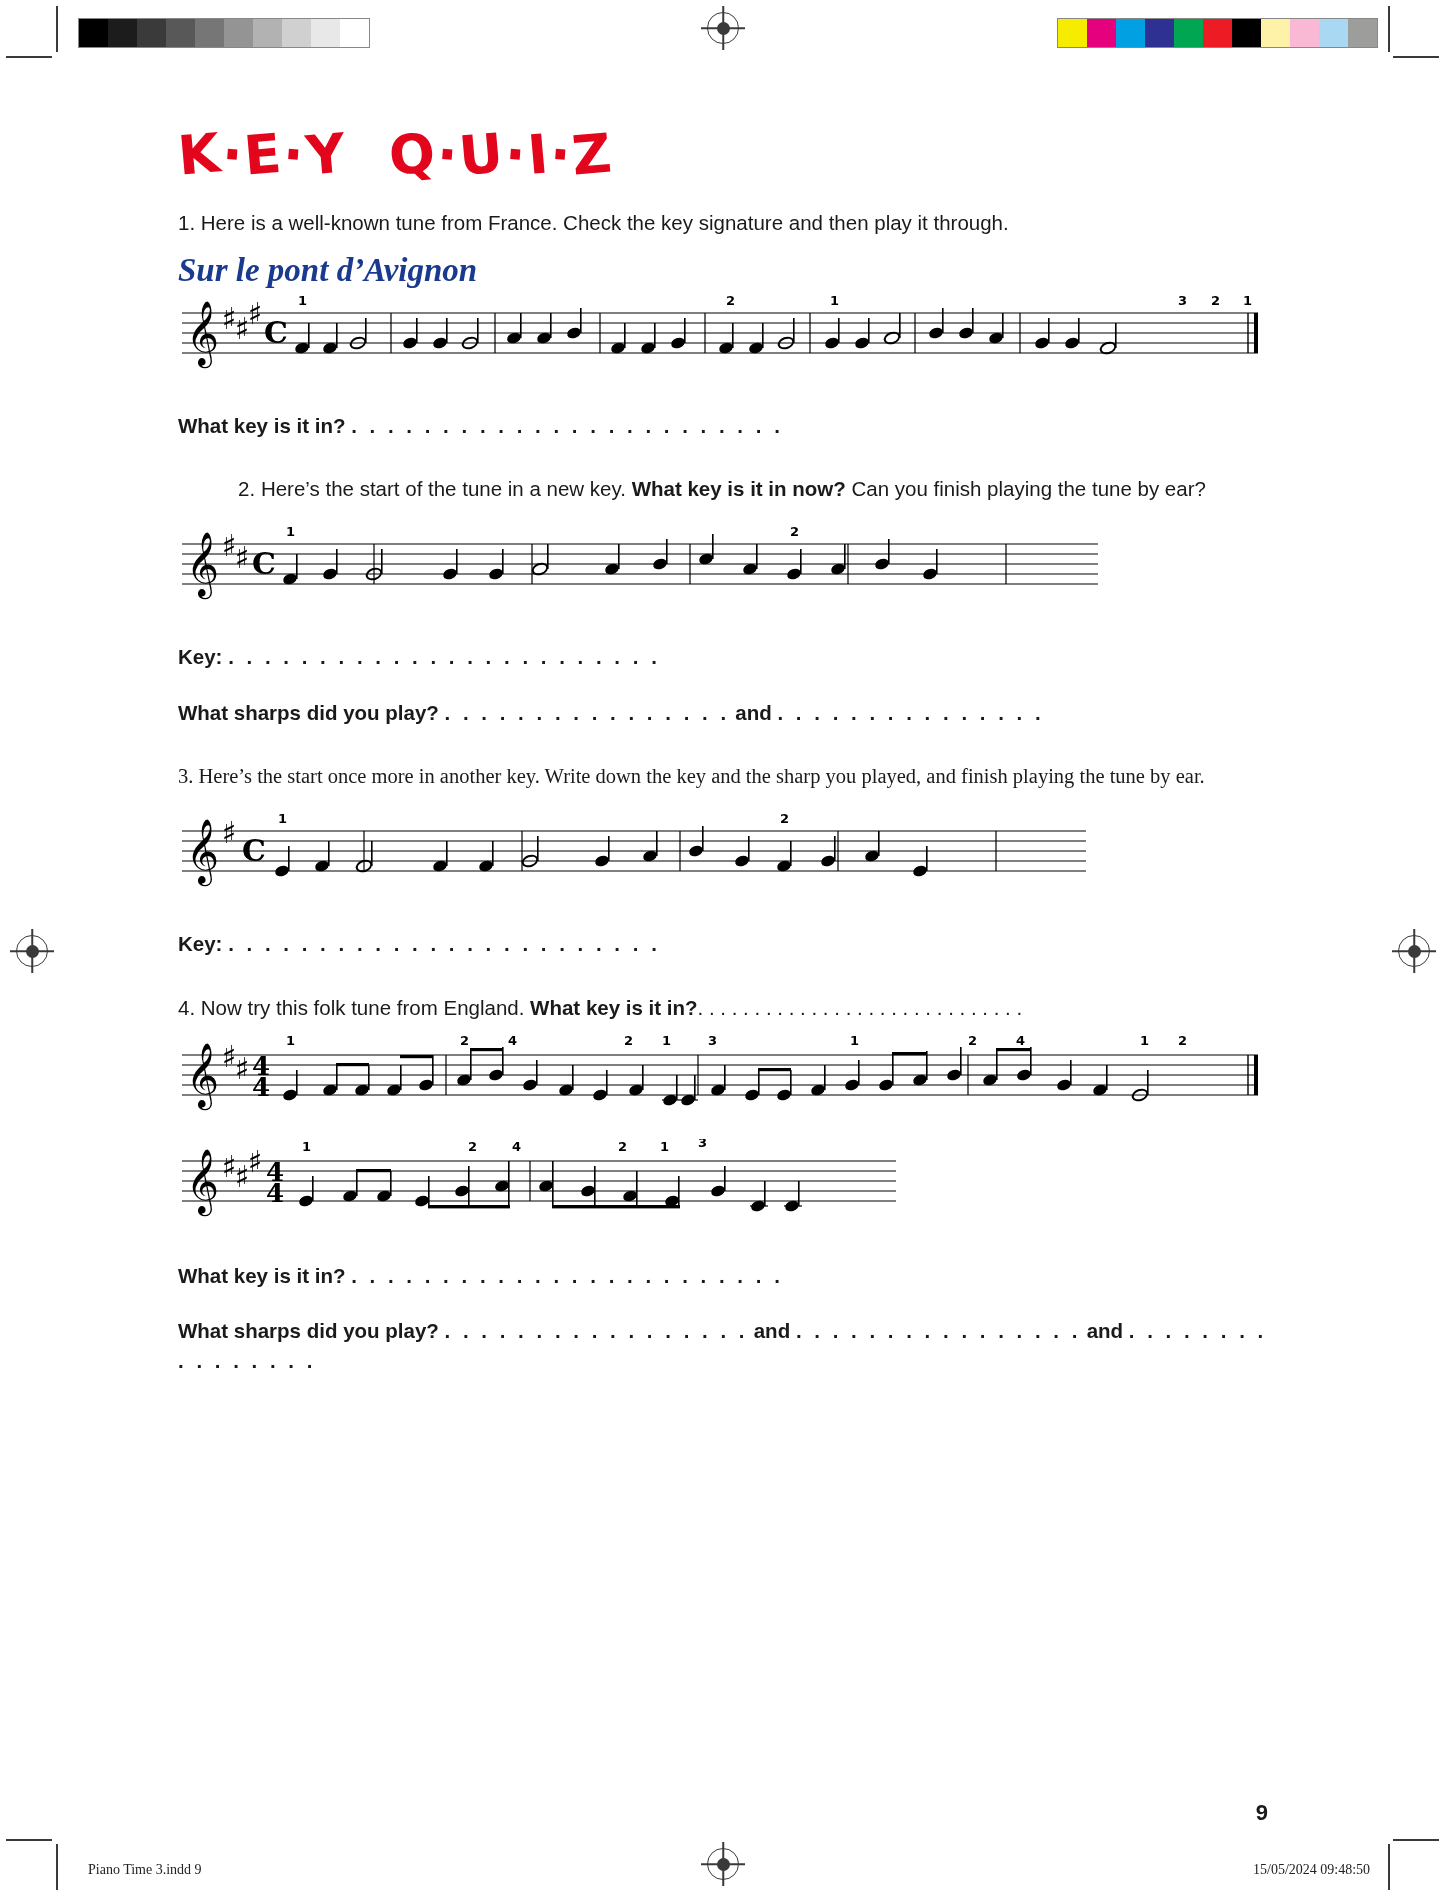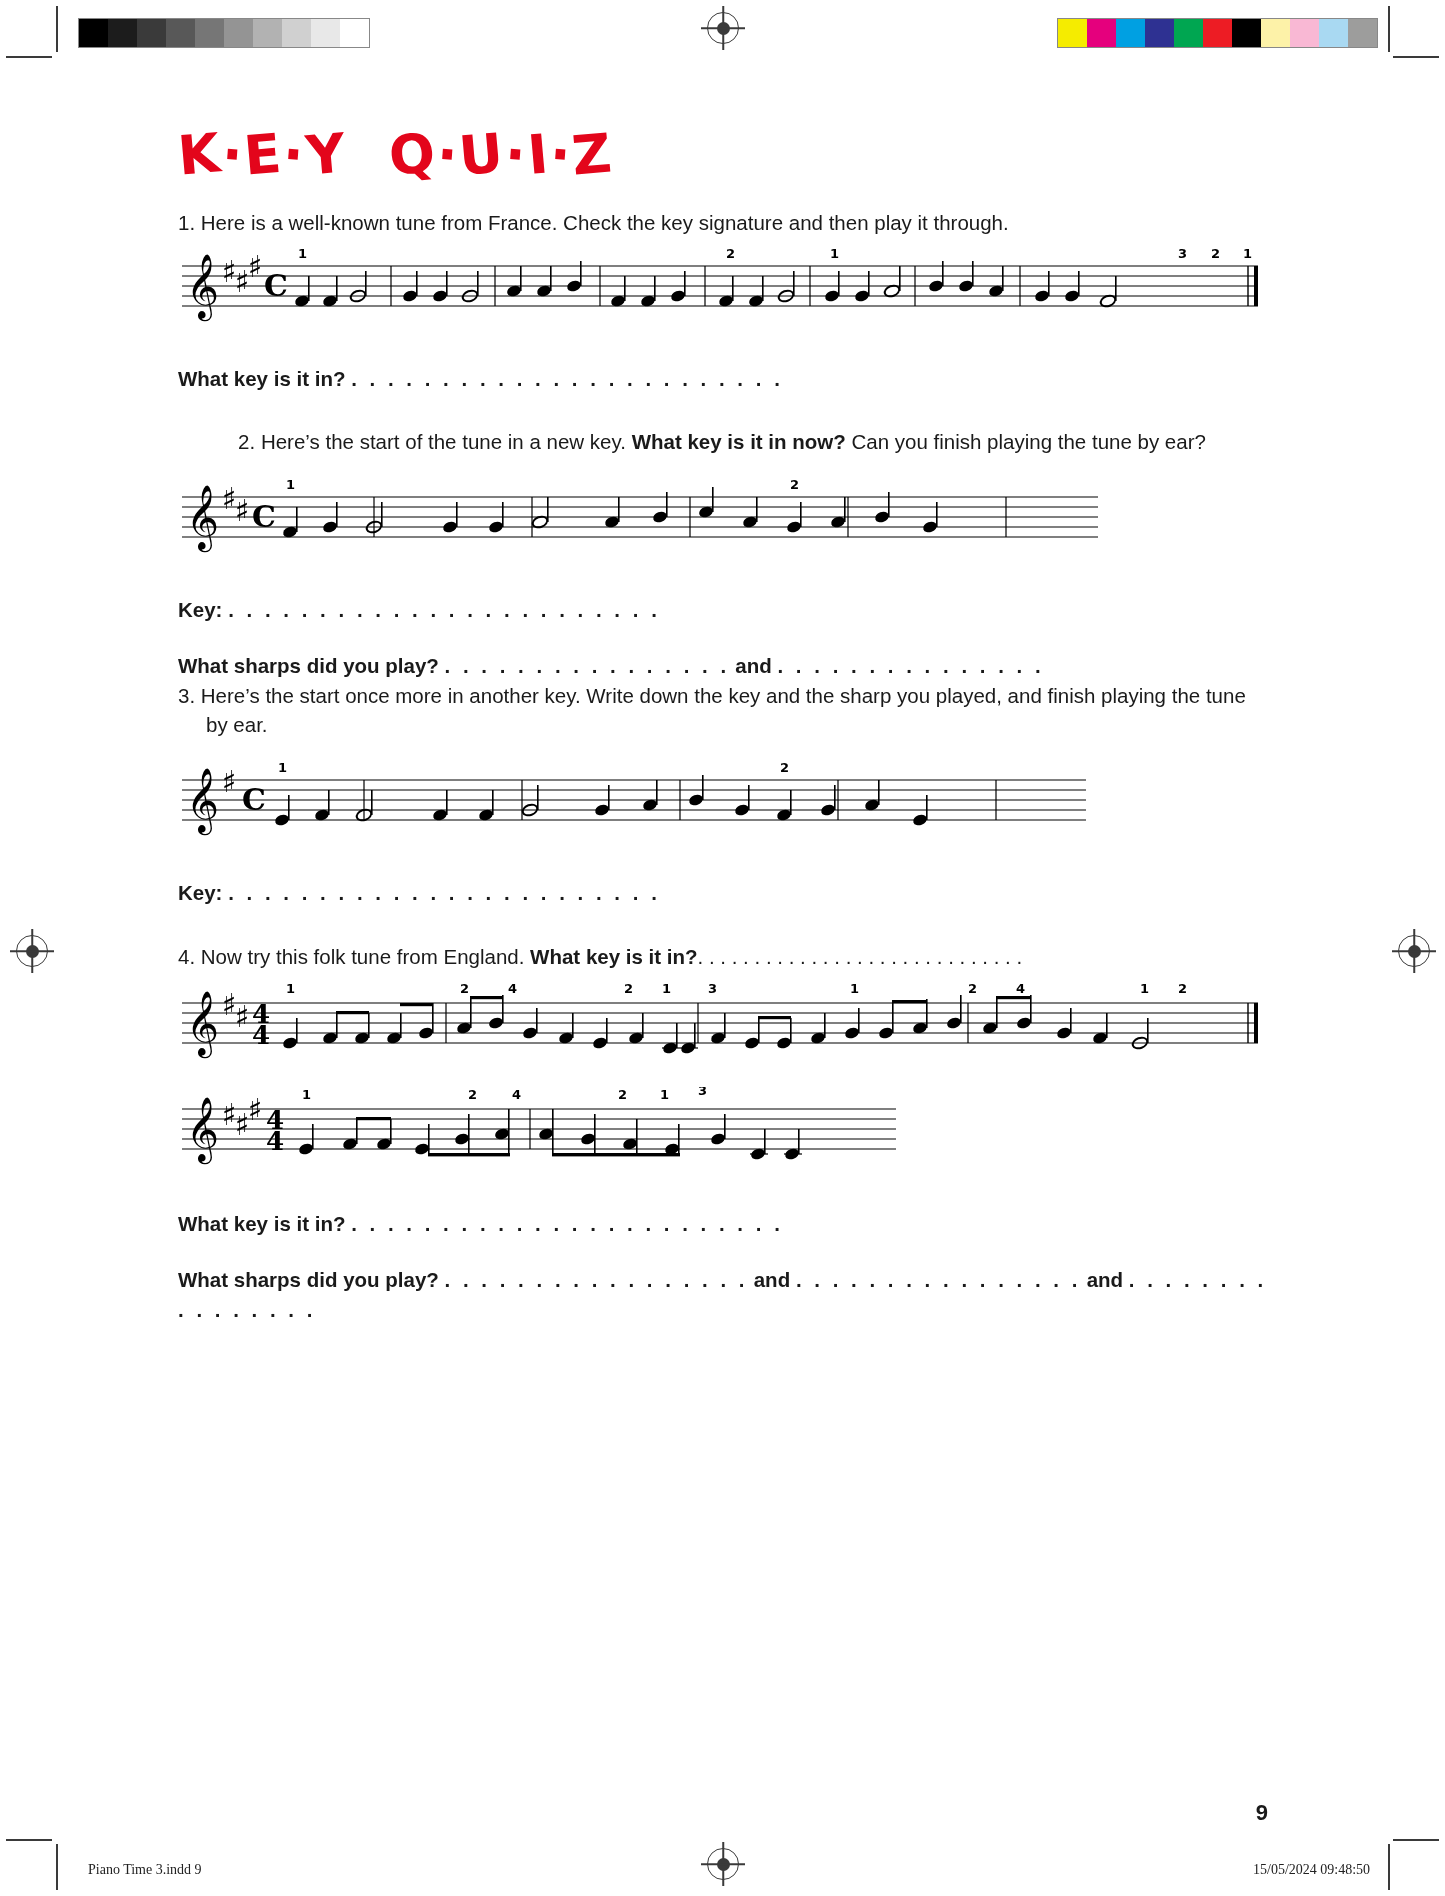--- a/index.html
+++ b/index.html
@@ -206,20 +206,21 @@
     <h1 class="title">
       <span class="l">K</span><span class="l">·</span><span class="l">E</span><span class="l">·</span><span class="l">Y</span><span class="sp"></span><span class="l">Q</span><span class="l">·</span><span class="l">U</span><span class="l">·</span><span class="l">I</span><span class="l">·</span><span class="l">Z</span>
     </h1>
 
 
     <p class="q">
       <span class="num">1.</span>
       <span>Here is a well-known tune from France. Check the key signature and then play it through.</span>
     </p>
 
+    <h2 class="tune-title">Sur le pont d’Avignon</h2>
 
     <div class="system">
       <svg class="staff-svg" width="1090" height="86" viewBox="0 0 1090 86">
         <g stroke="#000" stroke-width="1.1">
           <line x1="4" y1="18" x2="1080" y2="18"></line>
           <line x1="4" y1="28" x2="1080" y2="28"></line>
           <line x1="4" y1="38" x2="1080" y2="38"></line>
           <line x1="4" y1="48" x2="1080" y2="48"></line>
           <line x1="4" y1="58" x2="1080" y2="58"></line>
         </g>
@@ -467,21 +468,21 @@
       <span class="dots">. . . . . . . . . . . . . . . . . . . . . . . .</span>
     </p>
 
     <p class="answer" style="margin-top:26px;">
       <span>What sharps did you play?</span>
       <span class="dots">. . . . . . . . . . . . . . . .</span>
       <span class="andw">and</span>
       <span class="dots">. . . . . . . . . . . . . . .</span>
     </p>
 
-    <p class="q" style="">
+    <p class="q" style="margin-top:34px;font-family:Liberation Serif, serif;">
       <span class="num">3.</span>
       <span>Here’s the start once more in another key. Write down the key and the sharp you played, and finish playing the tune by ear.</span>
     </p>
 
     <div class="system" style="margin-top:22px;">
       <svg class="staff-svg" width="1090" height="86" viewBox="0 0 1090 86">
         <g stroke="#000" stroke-width="1.1">
           <line x1="4" y1="18" x2="908" y2="18"></line>
           <line x1="4" y1="28" x2="908" y2="28"></line>
           <line x1="4" y1="38" x2="908" y2="38"></line>

